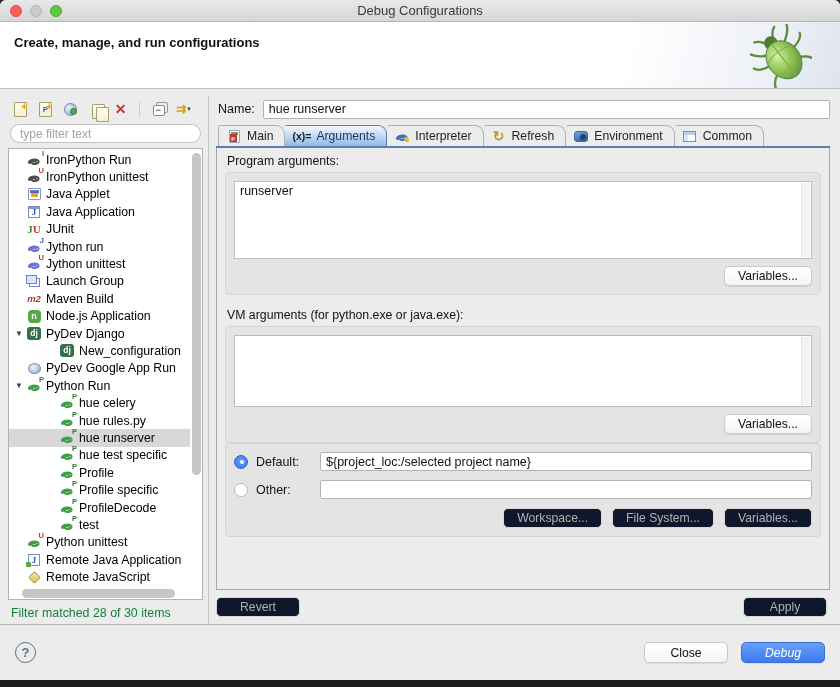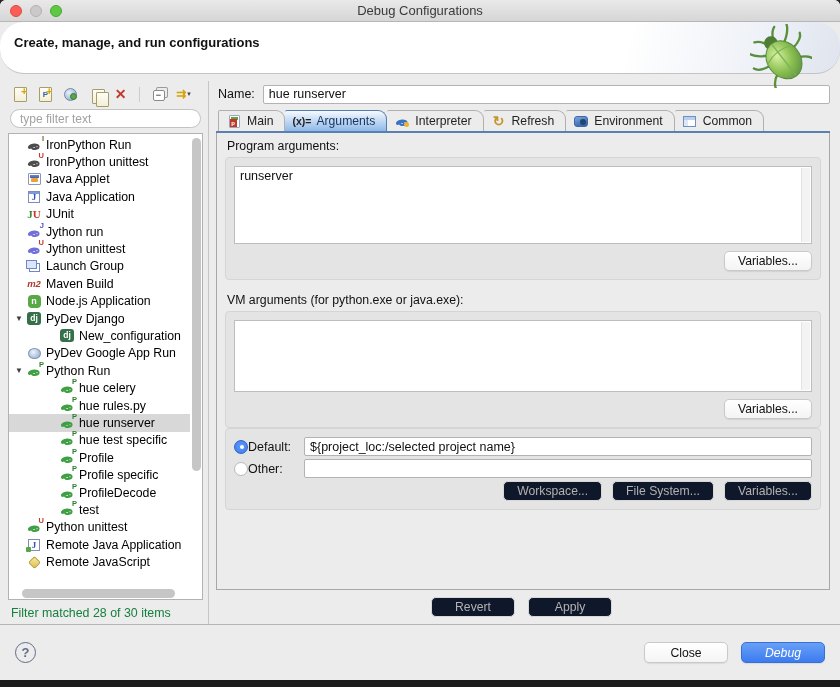--- a/index.html
+++ b/index.html
@@ -14,22 +14,22 @@
   .titlebar { height:22px; background:linear-gradient(#e9e9e9,#d6d6d6); border-bottom:1px solid #b6b6b6;
               position:relative; display:flex; align-items:center; flex:none; }
   .lights { display:flex; gap:8px; padding-left:10px; z-index:2; }
   .light { width:12px; height:12px; border-radius:50%; }
   .light.red   { background:#f95f57; border:1px solid #e1493f; }
   .light.gray  { background:#cbc9c9; border:1px solid #b4b1b1; }
   .light.green { background:#5fc946; border:1px solid #46ab31; }
   .win-title { position:absolute; left:0; right:0; text-align:center; font-size:13px; color:#3a3a3a; }
 
   
-  .header { height:52px; flex:none; position:relative; border-bottom:1px solid #c3c3c3;
-            background:linear-gradient(105deg,#ffffff 74%,#eef1f7 90%,#dfe4ee 100%);border-radius:24px; }
+  .header { height:67px; flex:none; position:relative; border-bottom:1px solid #c3c3c3;
+            background:linear-gradient(105deg,#ffffff 74%,#eef1f7 90%,#dfe4ee 100%); }
   .header h1 { font-size:13px; font-weight:bold; color:#111; margin:13px 0 0 14px; }
   .bug { position:absolute; right:28px; top:2px; }
 
   
   .main { flex:1; display:flex; padding:7px 8px 0 8px; border-bottom:1px solid #b5b5b5; min-height:0; }
 
   
   .left { width:201px; flex:none; display:flex; flex-direction:column; border-right:1px solid #c6c6c6;
           padding-right:5px; margin-right:7px; min-height:0; }
   .toolbar { height:26px; flex:none; display:flex; align-items:center; gap:2px; padding-left:1px; }
@@ -78,30 +78,30 @@
   .ta .track { position:absolute; top:1px; bottom:1px; right:1px; width:9px; background:#f3f3f3; border-left:1px solid #e3e3e3; }
   .btnrow { display:flex; justify-content:flex-end; align-items:center; gap:10px; margin-top:7px; }
 
   .btn { height:20px; padding:0 13px; font-size:12.2px; border-radius:5px; border:1px solid #c9c9c9;
          background:linear-gradient(#ffffff,#f4f4f4); color:#111; font-family:"Liberation Sans",sans-serif;
          box-shadow:0 1px 1px rgba(0,0,0,.08); }
   .btn.disabled { color:#b2b2b2; background:#0f172a; border-color:#d8d8d8; box-shadow:none; }
   .btn.primary { background:linear-gradient(#68a0f6,#3c7bf0); border-color:#3a6fd6; color:#fff;font-style:italic; }
   .btn.wide { min-width:84px; }
 
-  .wd-row { display:flex; align-items:center; margin-bottom:3px; }
+  .wd-row { display:flex; align-items:center; gap:8px; margin-bottom:9px; }
   .radio { width:14px; height:14px; border-radius:50%; flex:none; position:relative; }
   .radio.on { background:radial-gradient(circle at 50% 42%,#5e99f7,#3c7bf0); border:1px solid #2f64cc; }
   .radio.on::after { content:""; position:absolute; left:4.5px; top:4px; width:4px; height:4px; border-radius:50%; background:#fff; }
   .radio.off { background:#fff; border:1px solid #b9b9b9; }
   .wd-label { width:56px; font-size:12.5px; color:#111; }
   .wd-input { flex:1; }
   .wd-btnrow { display:flex; justify-content:flex-end; gap:10px; margin-top:3px; }
 
-  .applyrow { height:34px; flex:none; display:flex; align-items:center; justify-content:center; gap:13px; padding-right:3px; }
+  .applyrow { height:34px; flex:none; display:flex; align-items:center; justify-content:space-between; gap:13px; padding-right:3px; }
 
   
   .footer { height:55px; flex:none; display:flex; align-items:center; padding:0 15px; }
   .help { width:21px; height:21px; border-radius:50%; border:1.5px solid #5d6d86; color:#5d6d86;
           font-size:13px; font-weight:bold; line-height:18px; text-align:center; background:transparent; }
   .fspacer { flex:1; }
   .footer .btn { height:21px; }
 
   
   .ic { position:relative; width:16px; height:16px; flex:none; display:flex; align-items:center; justify-content:center; }

